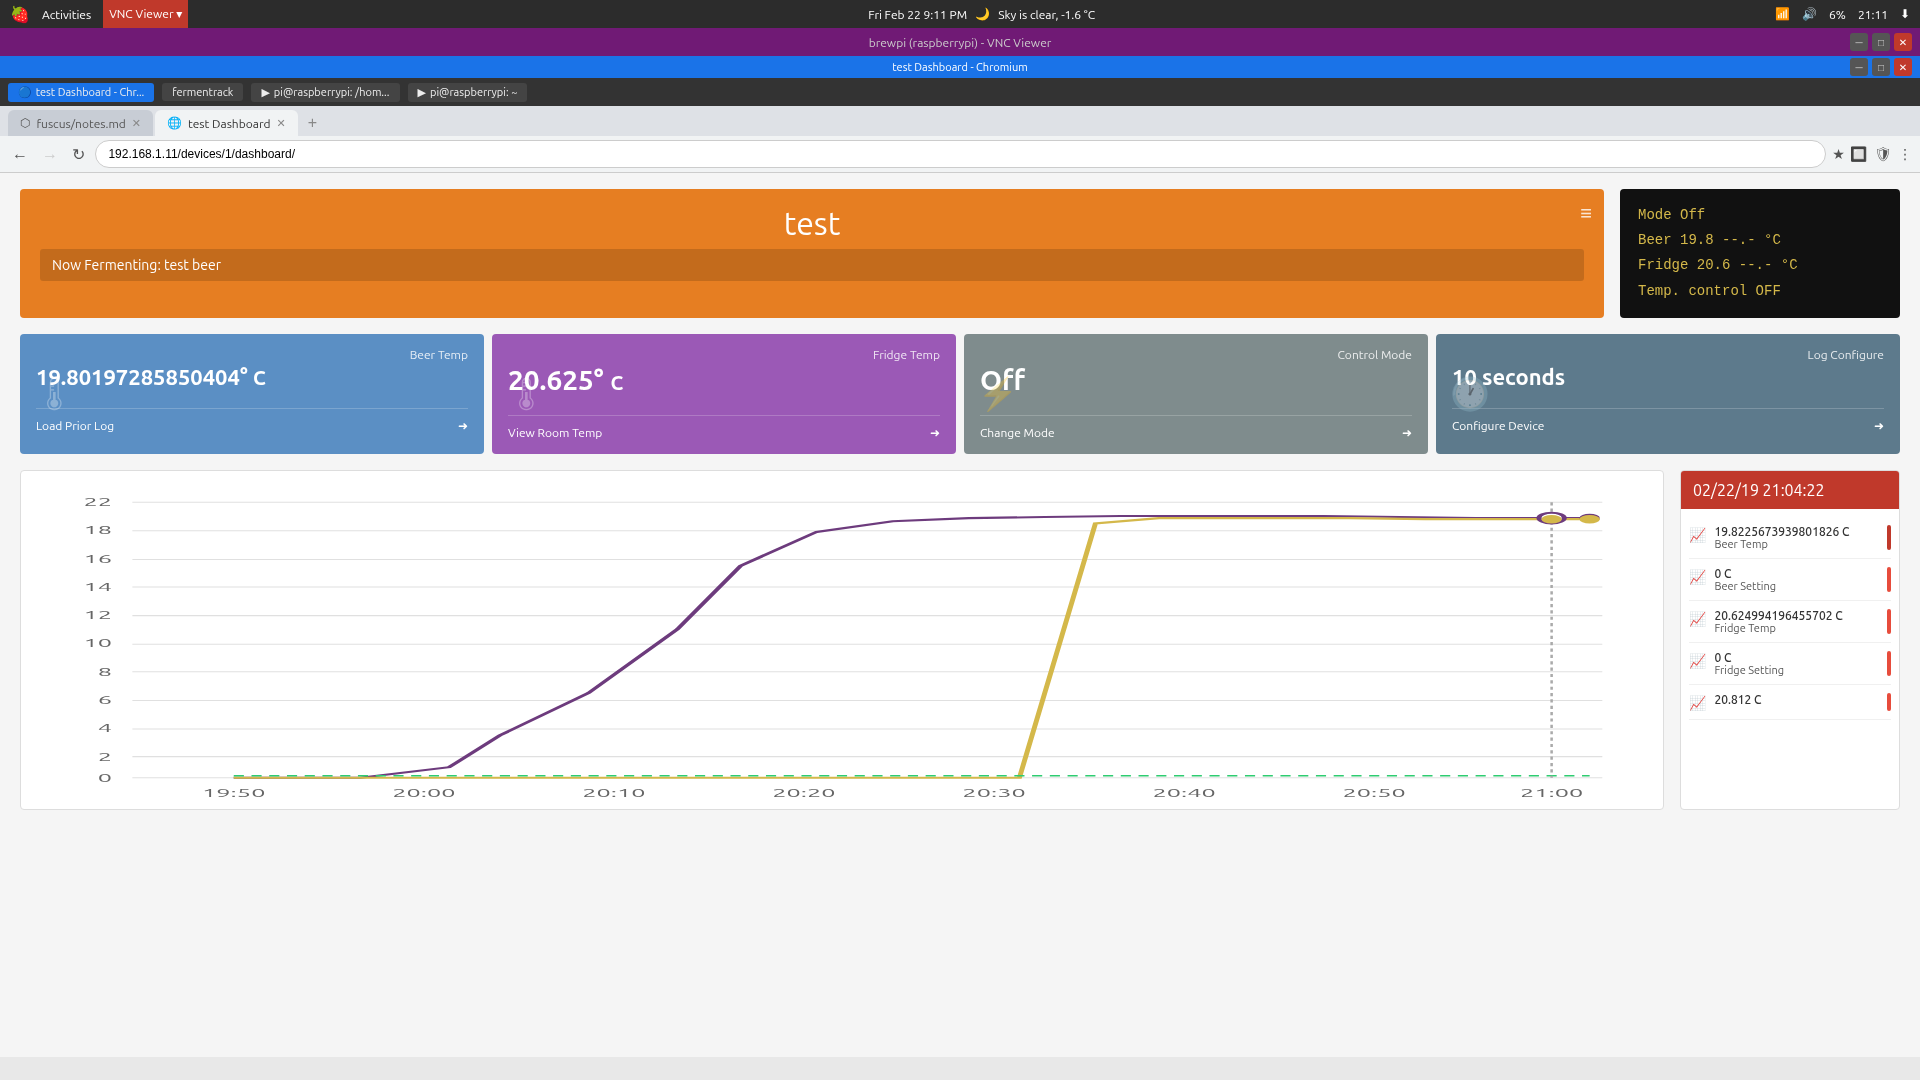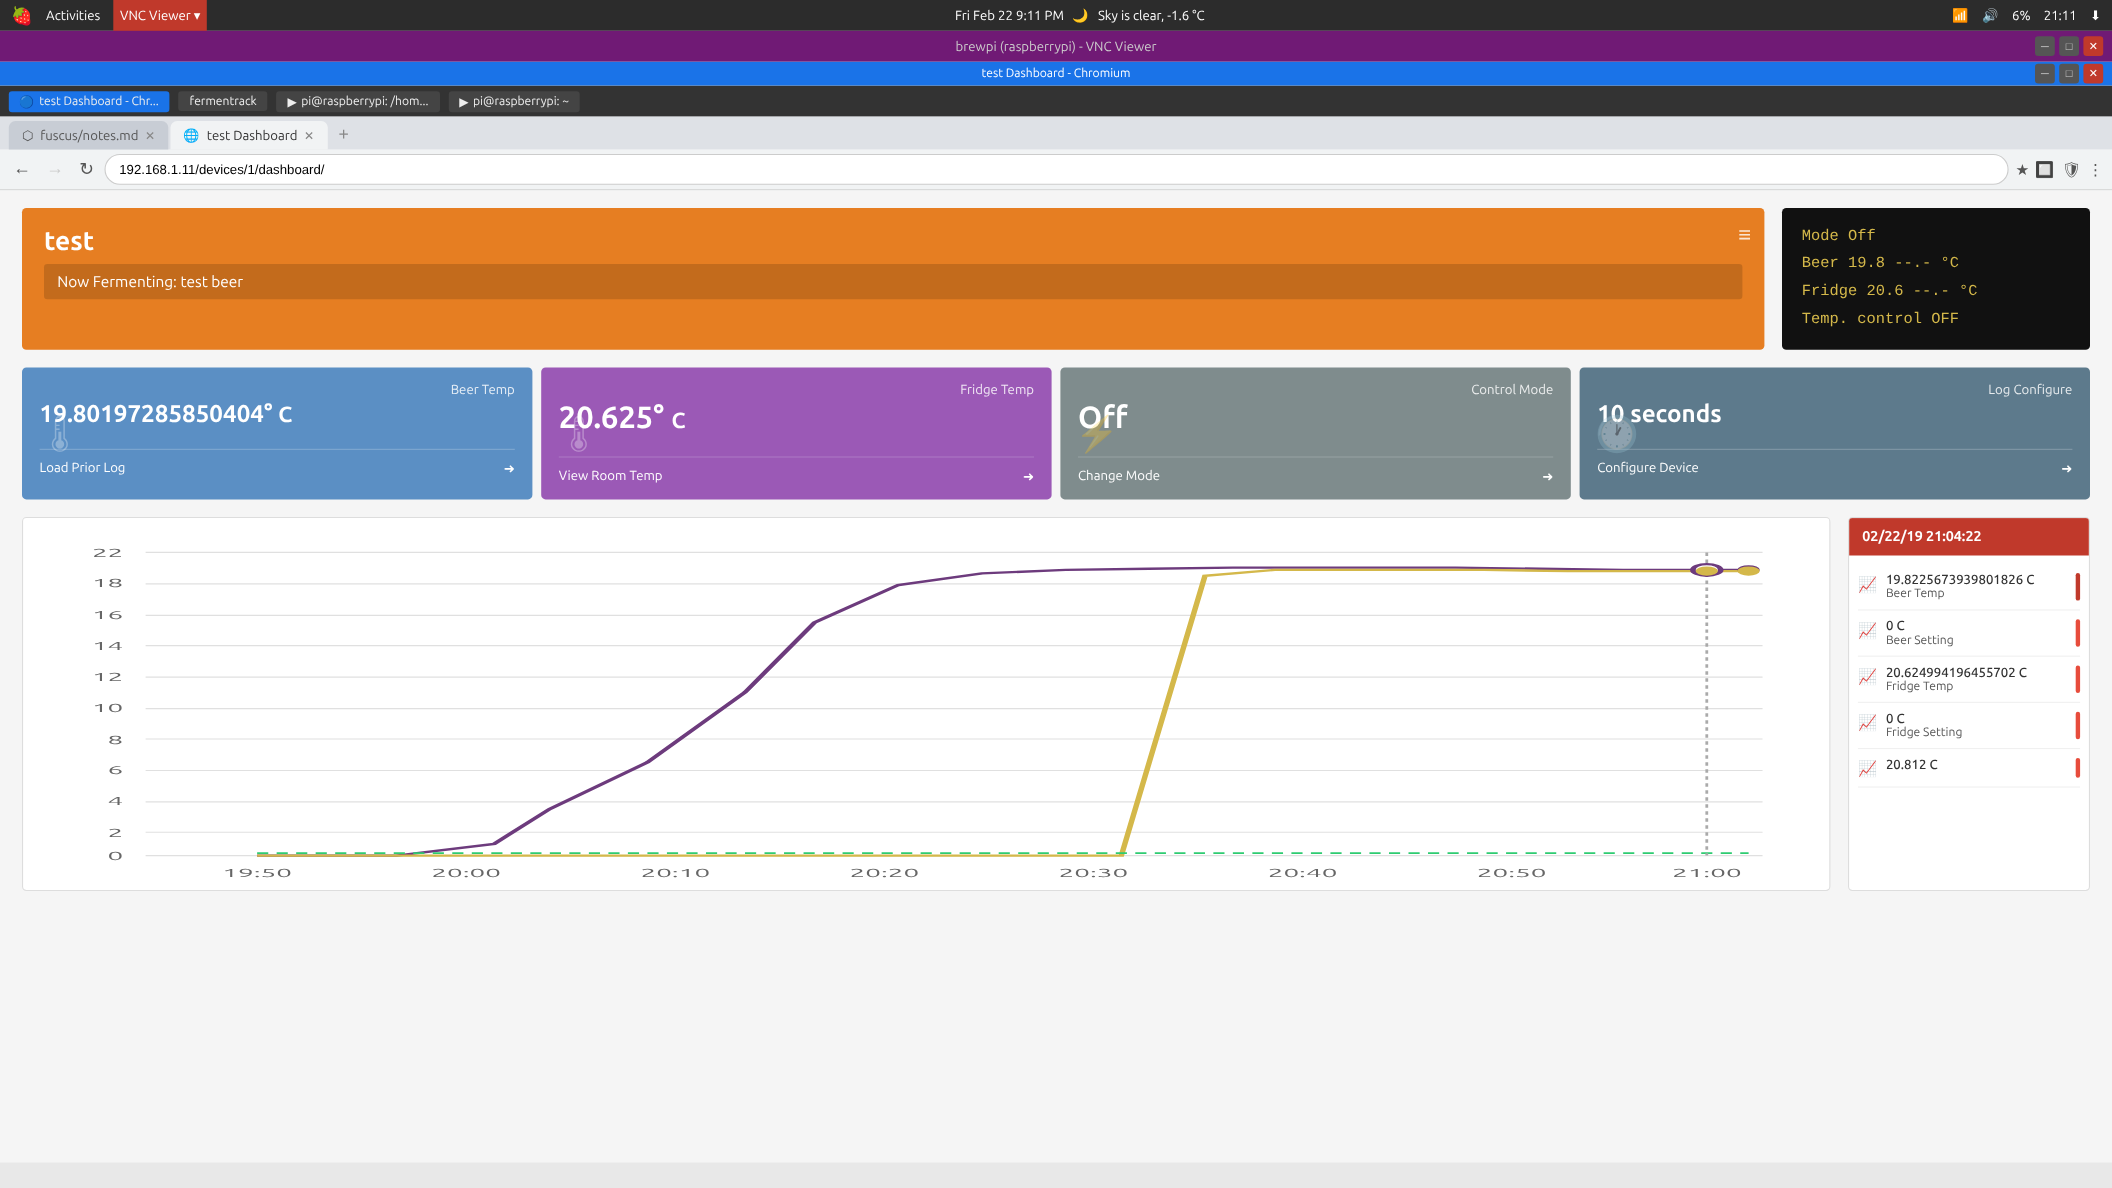--- a/index.html
+++ b/index.html
@@ -132,23 +132,24 @@
     }
     .device-name-card {
       flex: 1;
       background: #e67e22;
       border-radius: 4px;
       padding: 16px 20px;
       color: #fff;
       position: relative;
     }
     .device-name-title {
-      font-size: 24px;
-      font-weight: bold;
+      font-size: 32px;
+      font-weight: normal;
       margin-bottom: 8px;
+      text-align: center;
     }
     .device-name-subtitle {
       font-size: 14px;
       background: rgba(0,0,0,0.15);
       padding: 8px 12px;
       border-radius: 3px;
       margin-top: 8px;
     }
     .device-name-menu {
       position: absolute;
@@ -237,22 +238,22 @@
       width: 220px;
       background: #fff;
       border: 1px solid #ddd;
       border-radius: 4px;
       overflow: hidden;
     }
     .data-panel-header {
       background: #c0392b;
       color: #fff;
       padding: 10px 12px;
-      font-size: 13px;
-      font-weight: bold;
+      font-size: 16px;
+      font-weight: normal;
     }
     .data-panel-body {
       padding: 8px;
     }
     .data-row {
       display: flex;
       align-items: flex-start;
       gap: 8px;
       padding: 8px 0;
       border-bottom: 1px solid #f0f0f0;

